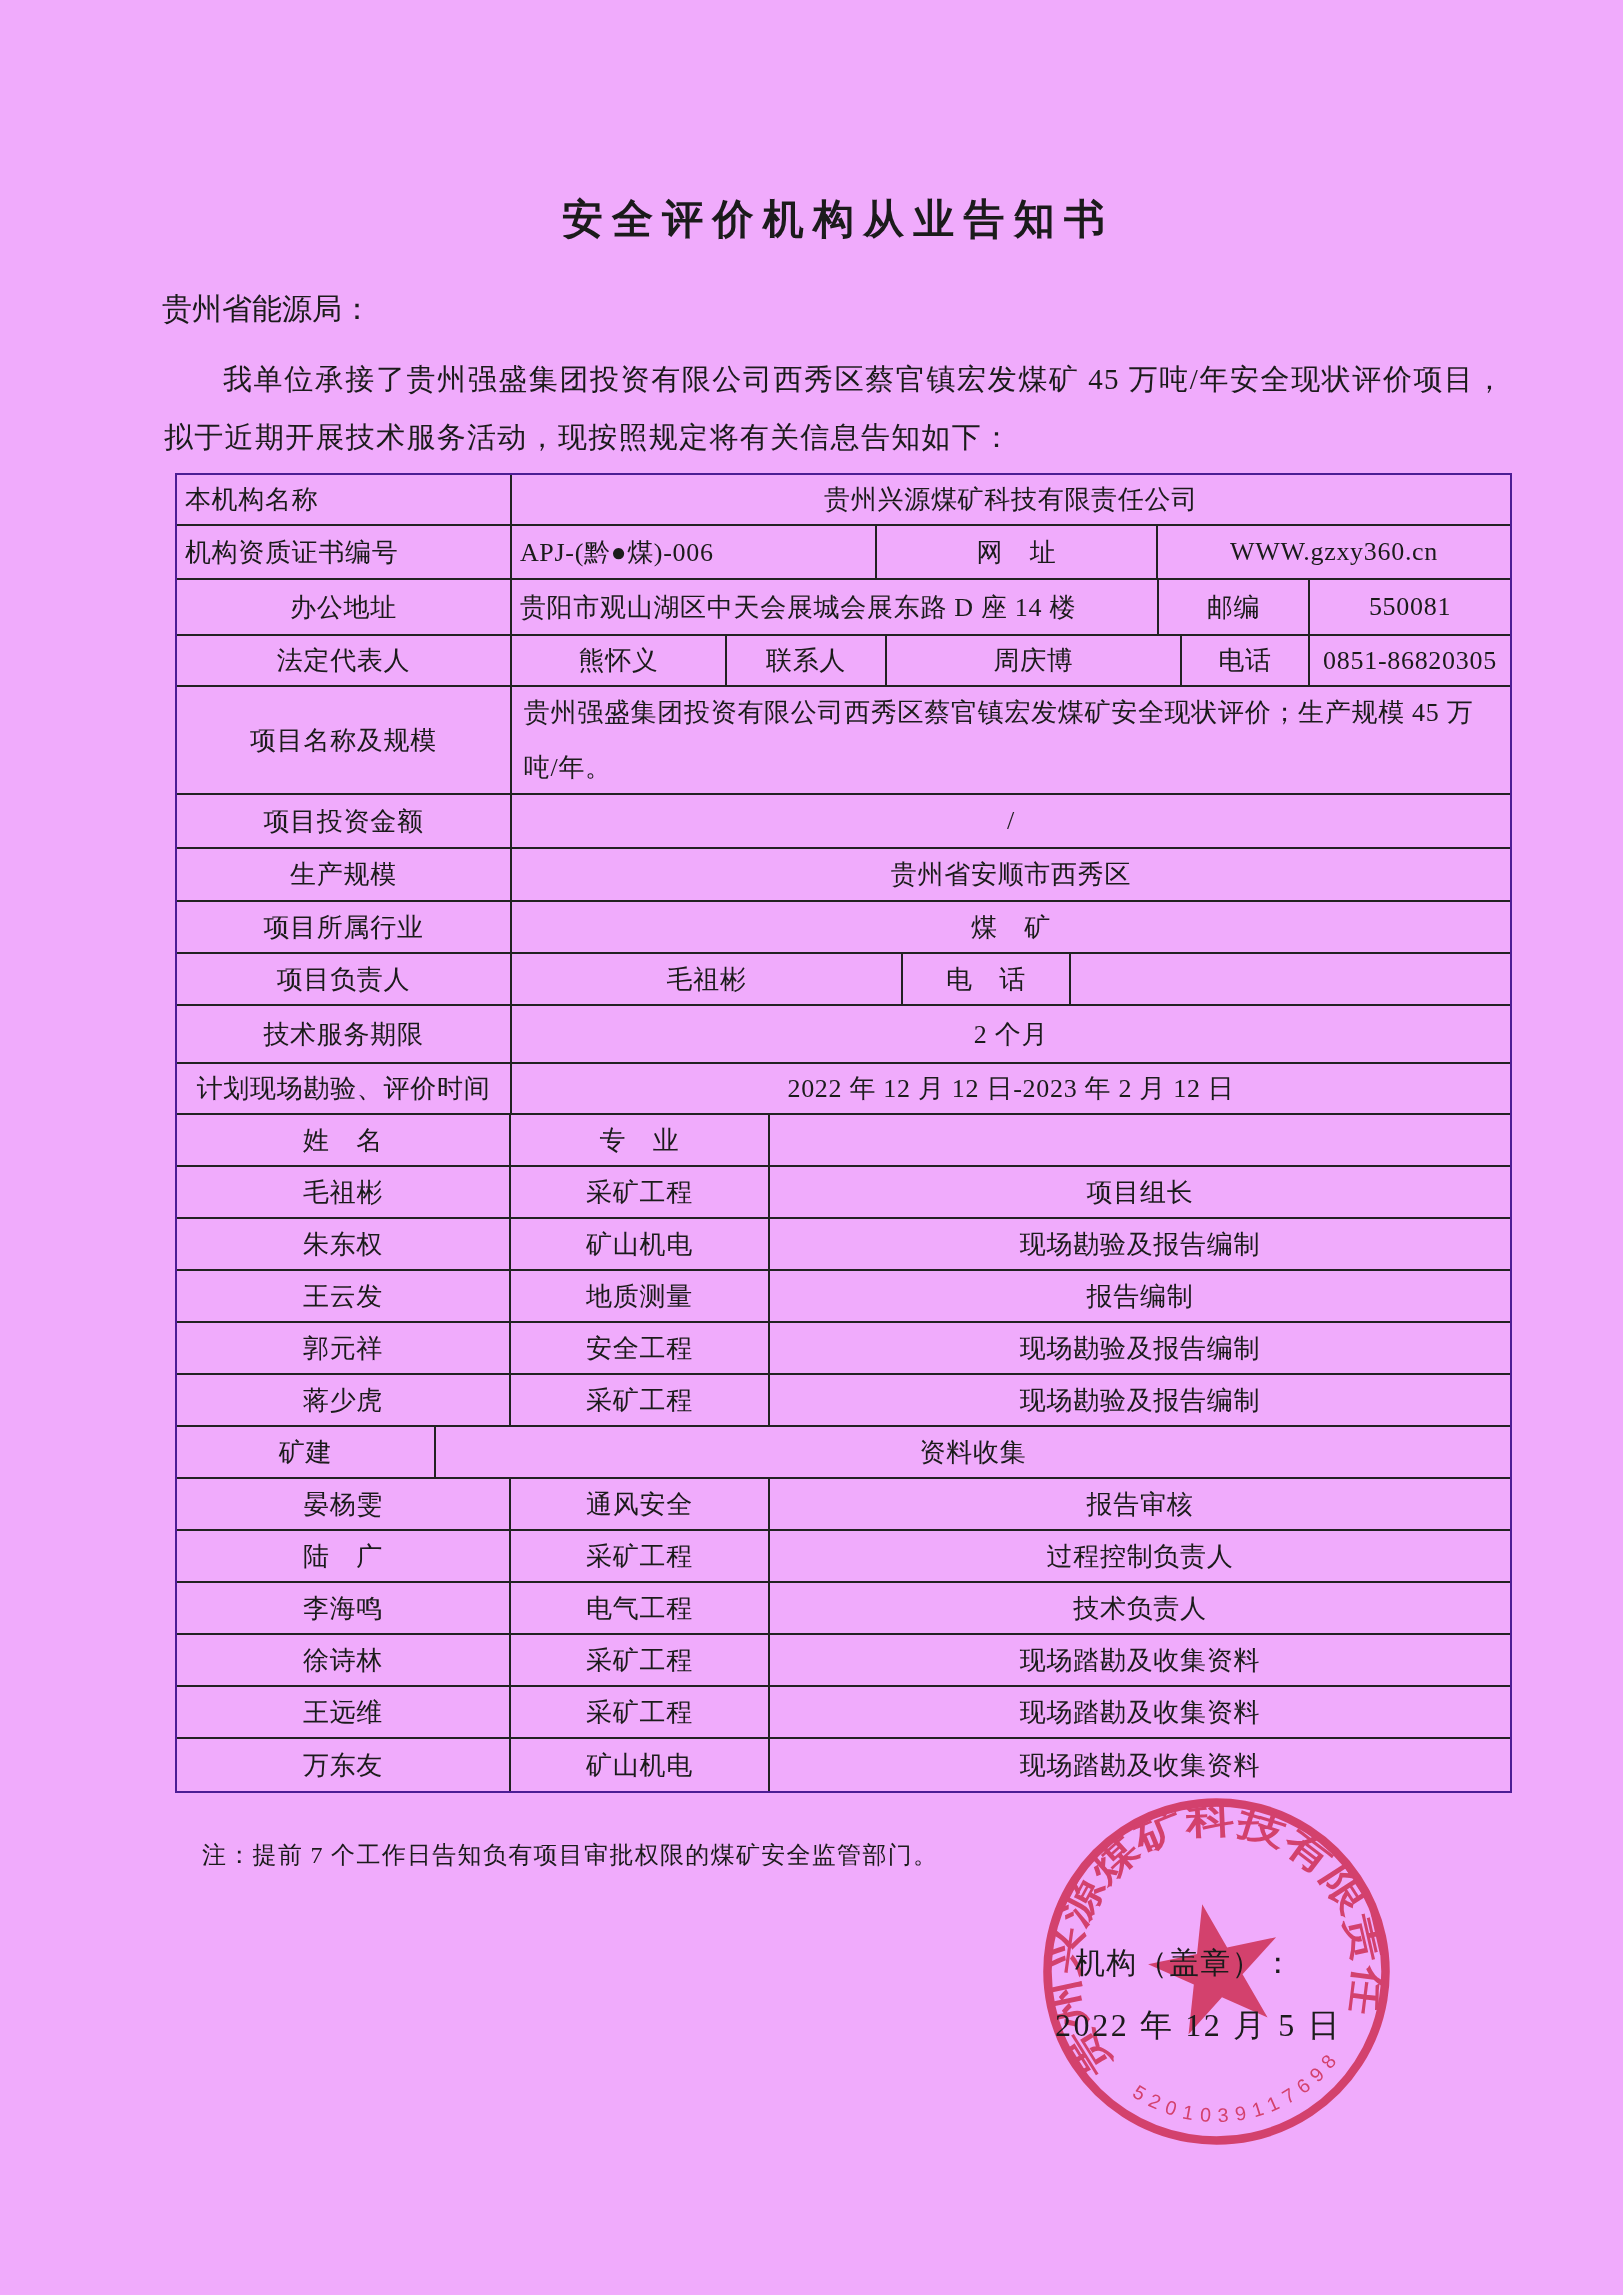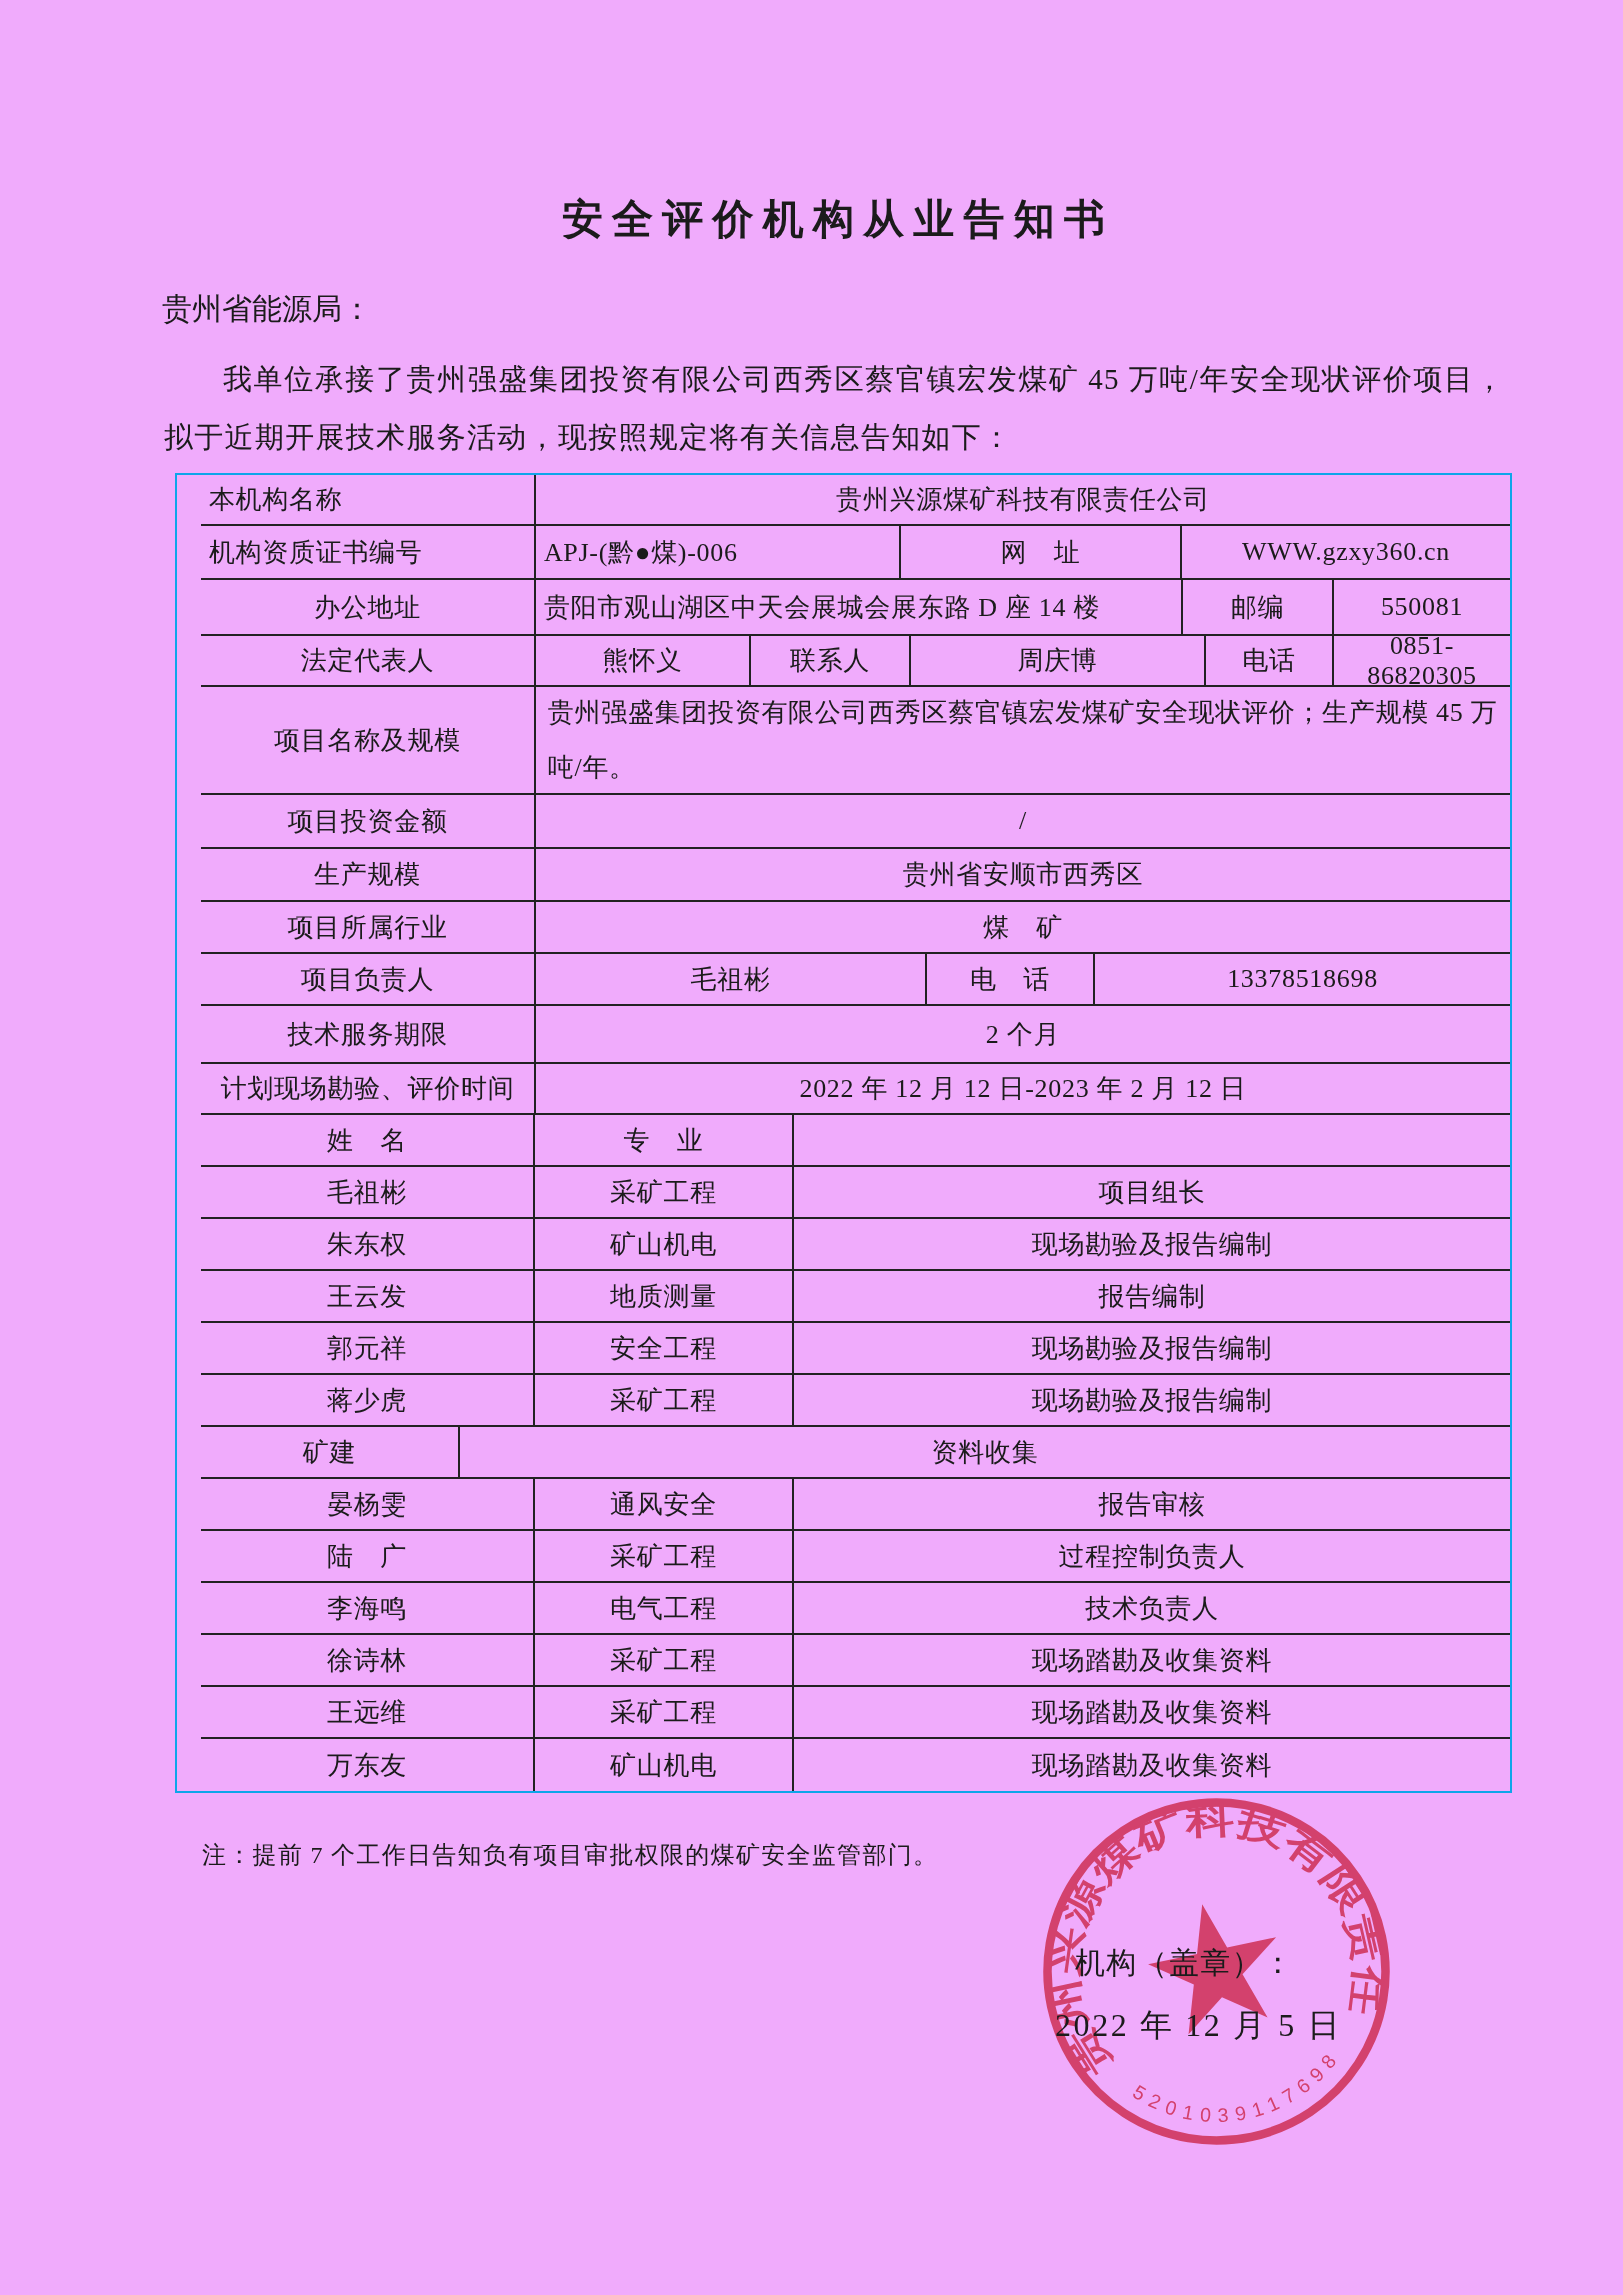--- a/index.html
+++ b/index.html
@@ -16,21 +16,21 @@
     font-family:"Liberation Sans","DejaVu Sans",sans-serif;
   }
   .salutation { position:absolute; left:162px; top:289px; font-size:30px; }
   .intro {
     position:absolute; left:164px; top:350px; width:1341px; margin:0;
     font-size:29px; line-height:58px; text-indent:59px;
     text-align:justify; letter-spacing:1.3px;
   }
   .doc-table {
     position:absolute; left:175px; top:473px; width:1337px;
-    border:2px solid #0ea5e9; box-sizing:border-box; z-index:1;padding-left:24px;
+    border:2px solid #4c1d95; box-sizing:border-box; z-index:1;
   }
   .doc-table * { box-sizing:border-box; }
   .row { display:flex; border-bottom:2px solid #222; }
   .row:last-child { border-bottom:none; }
   .cell {
     border-right:2px solid #222; flex:0 0 auto;
     display:flex; align-items:center; justify-content:center;
     font-size:26px; letter-spacing:0.7px; text-align:center; padding:0 7.9px;
     overflow:hidden;
   }
@@ -118,21 +118,20 @@
 
     <div class="row" style="height:52px">
       <div class="cell" style="width:335px">项目所属行业</div>
       <div class="cell last">煤　矿</div>
     </div>
 
     <div class="row" style="height:52px">
       <div class="cell" style="width:335px">项目负责人</div>
       <div class="cell" style="width:391px">毛祖彬</div>
       <div class="cell" style="width:168px">电　话</div>
-      <div class="cell last">13378518698</div>
     </div>
 
     <div class="row" style="height:58px">
       <div class="cell" style="width:335px">技术服务期限</div>
       <div class="cell last">2 个月</div>
     </div>
 
     <div class="row" style="height:51px">
       <div class="cell" style="width:335px; padding:0 3.9px;">计划现场勘验、评价时间</div>
       <div class="cell last">2022 年 12 月 12 日-2023 年 2 月 12 日</div>

